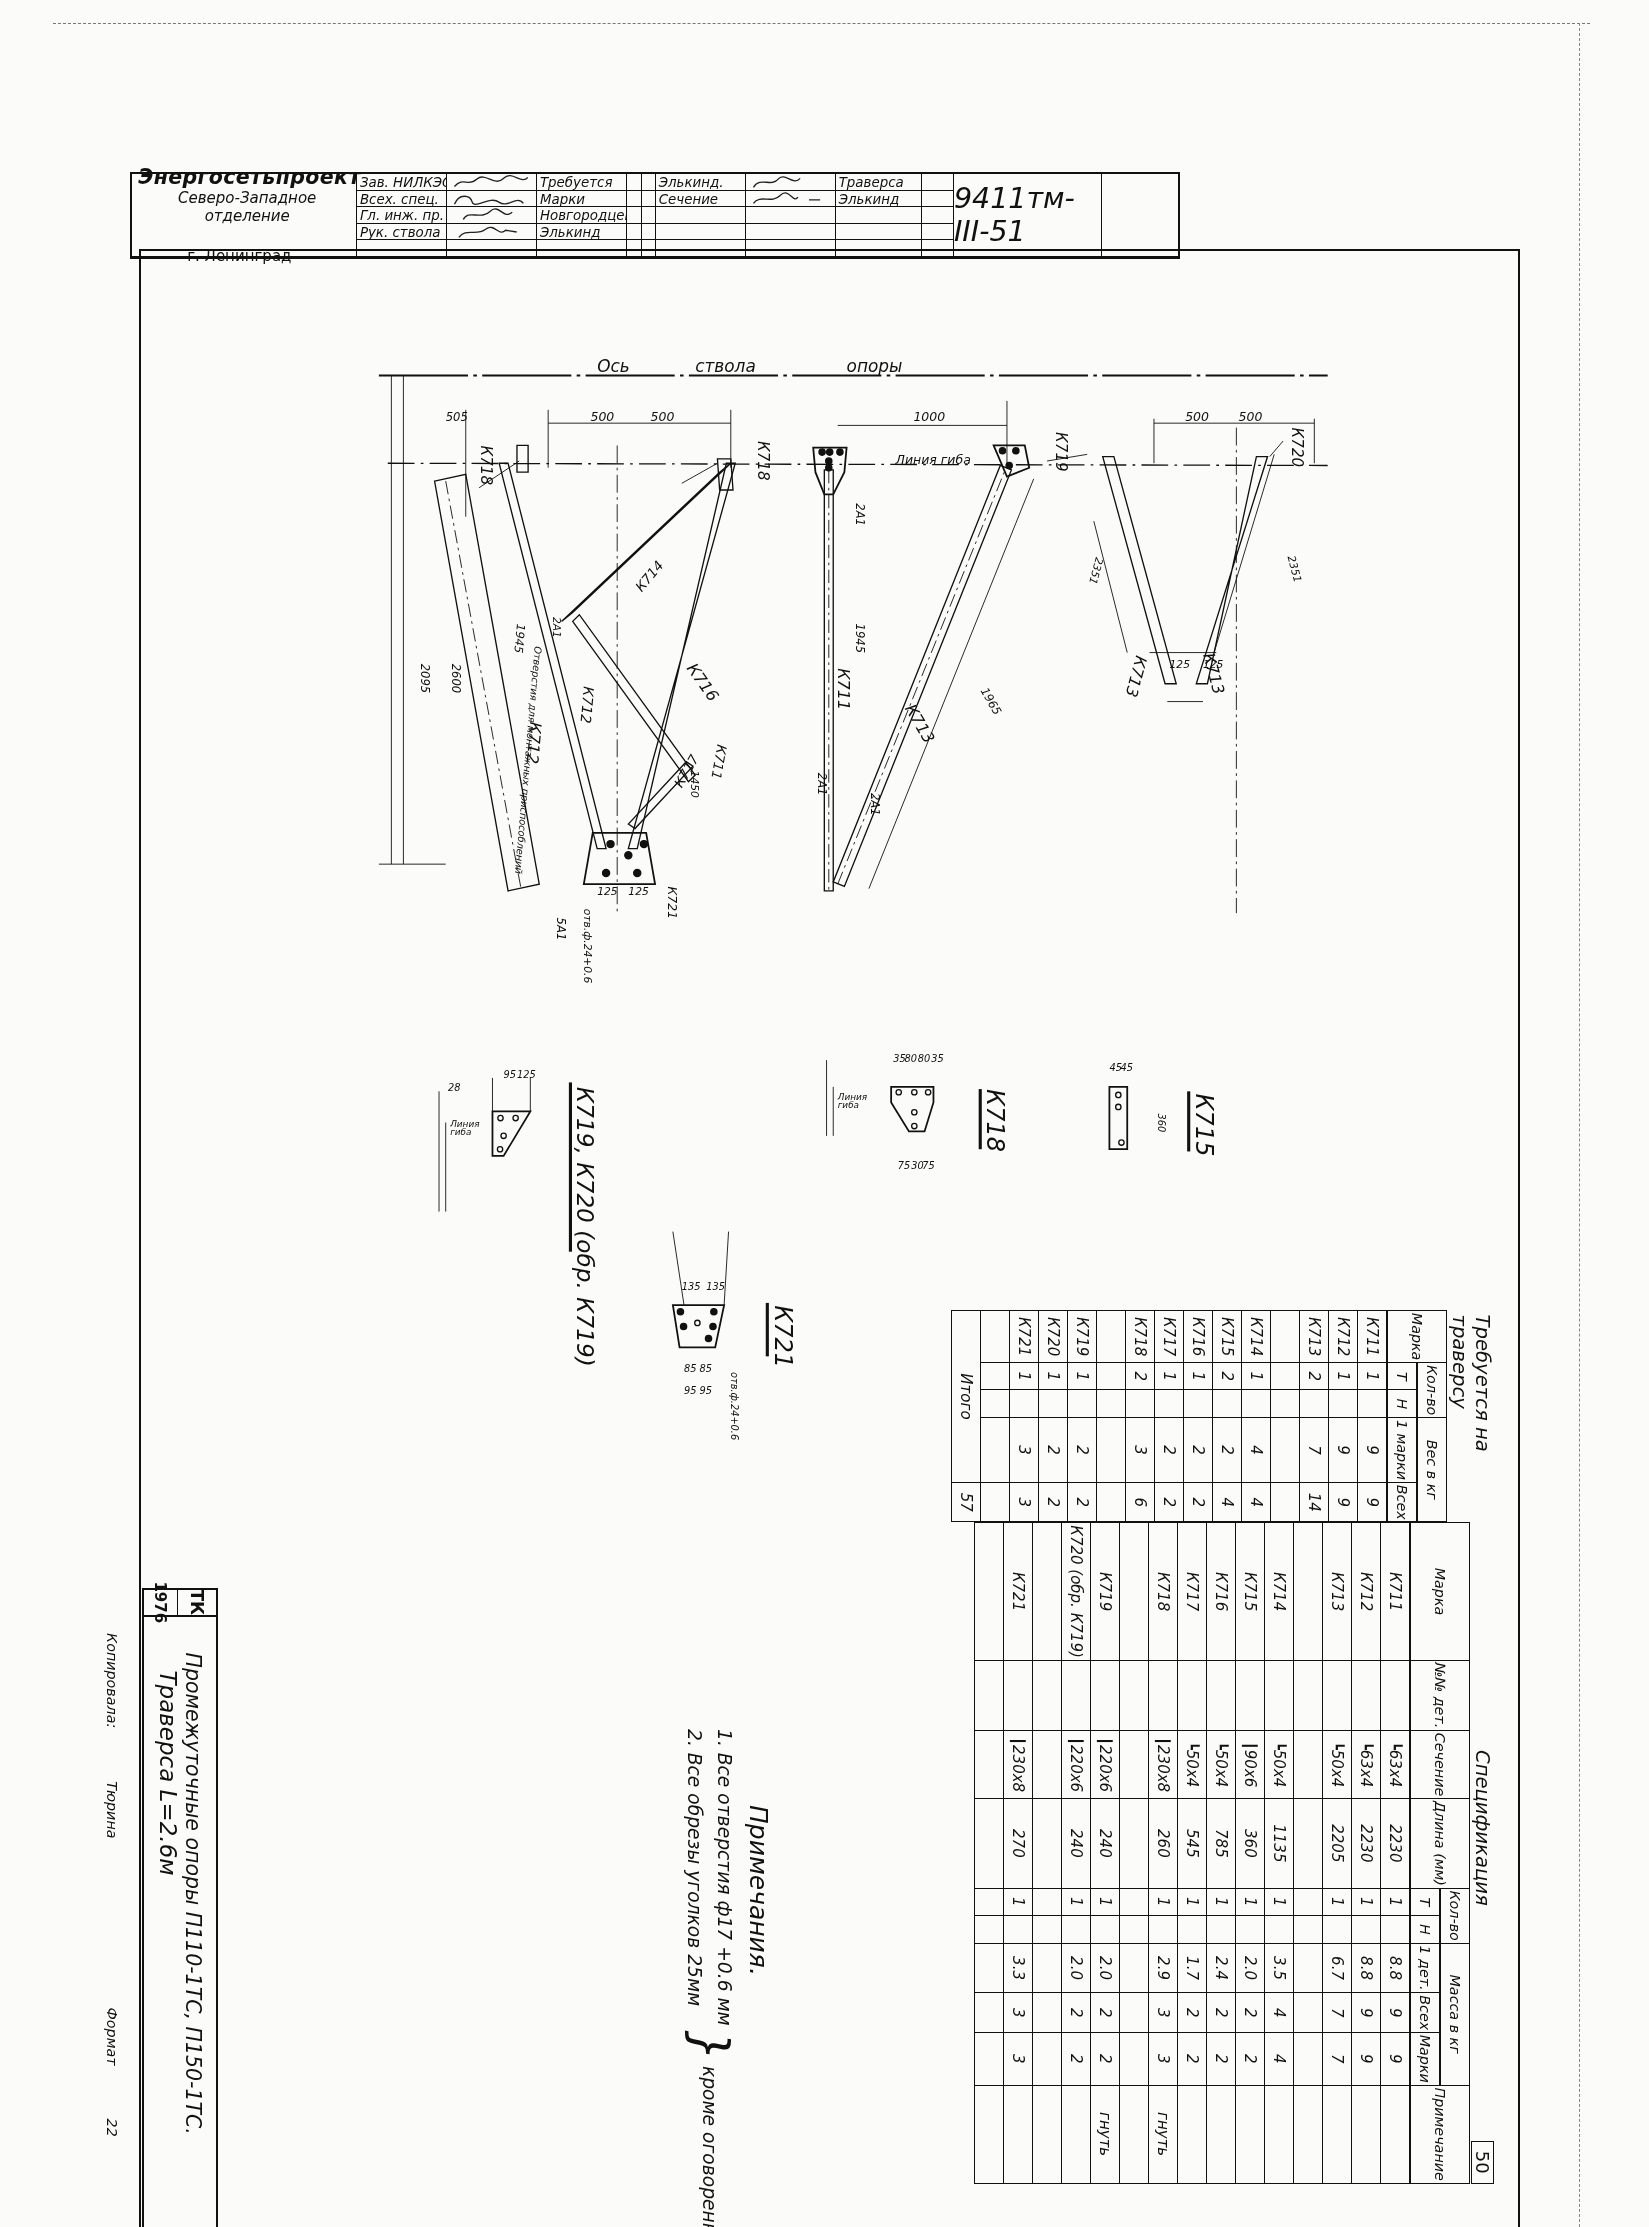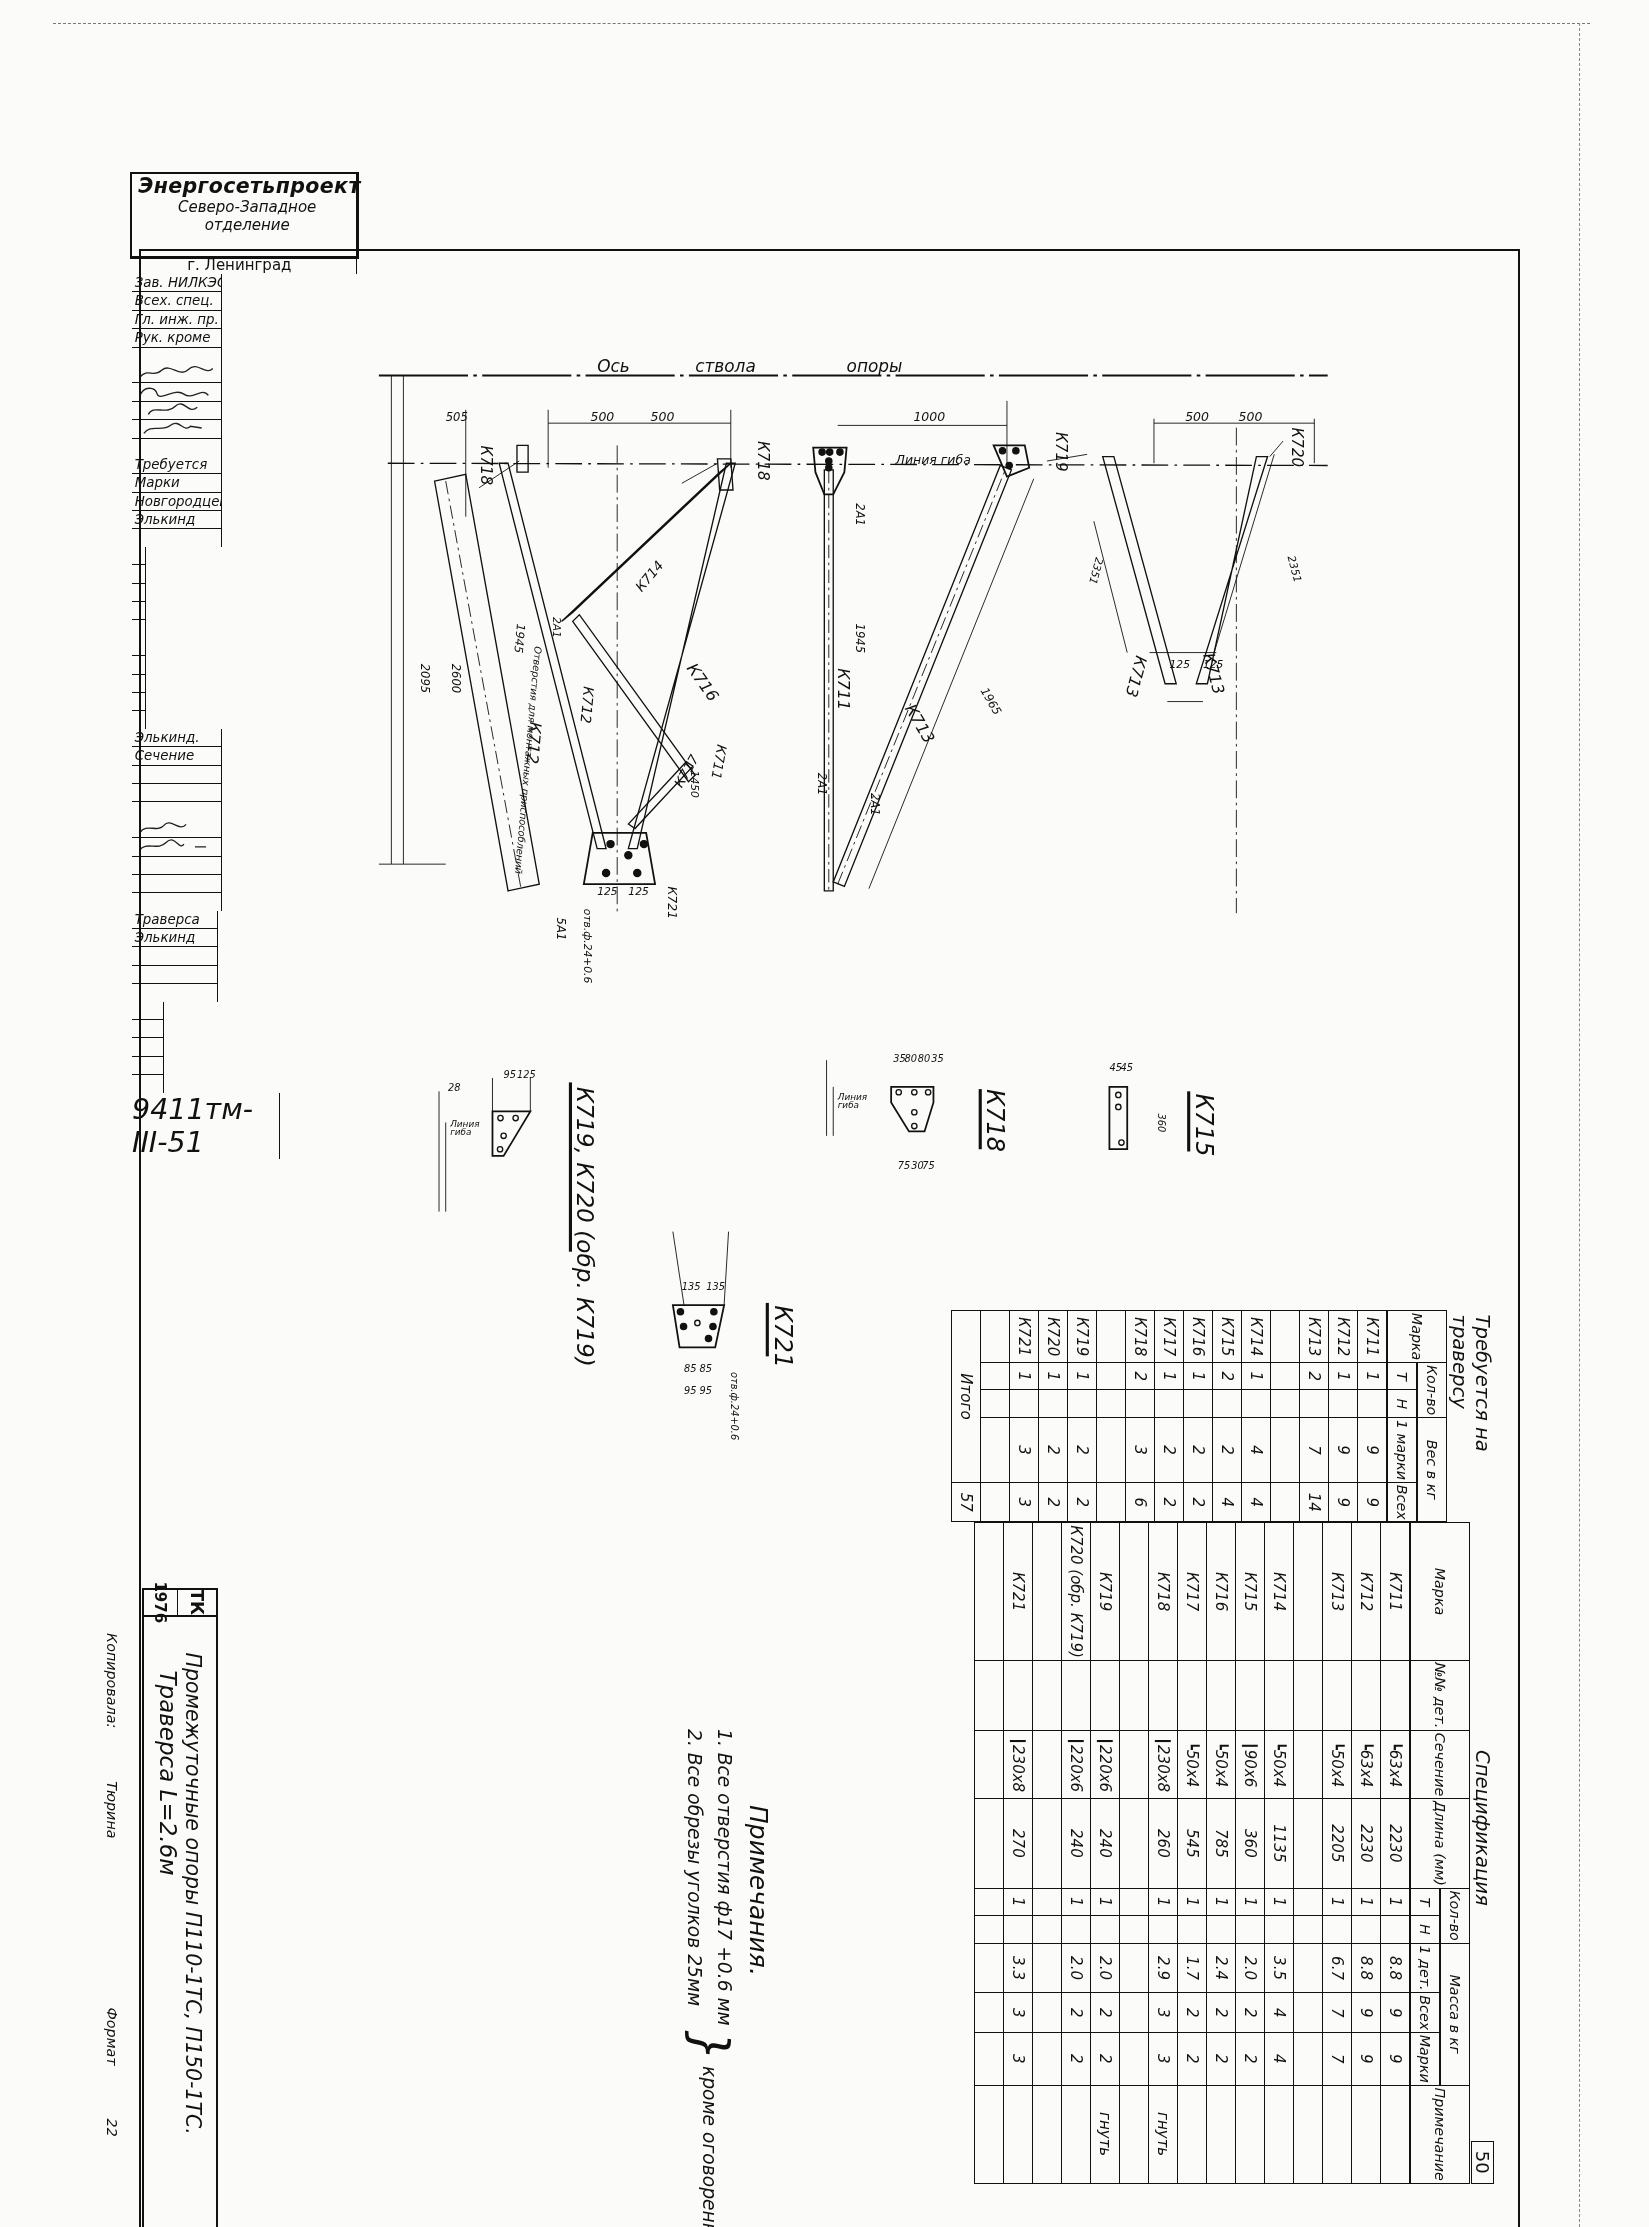--- a/index.html
+++ b/index.html
@@ -3,21 +3,21 @@
 <meta charset="utf-8">
 <style>
   html,body{margin:0;padding:0;background:#fbfbf9;}
   body{width:1650px;height:2339px;position:relative;overflow:hidden;font-family:"DejaVu Sans",sans-serif;color:#111;}
   .hand{font-family:"DejaVu Sans",sans-serif;font-style:italic;}
   .abs{position:absolute;}
   .frame{position:absolute;left:139px;top:249px;width:1381px;height:1996px;border:2.7px solid #111;box-sizing:border-box;}
   .outer-top{position:absolute;left:53px;top:23px;width:1537px;border-top:0.9px dashed #777;}
   .outer-right{position:absolute;left:1579px;top:23px;height:2294px;border-left:0.9px dashed #888;}
   
-  .tb{position:absolute;left:130px;top:172px;height:87px;border:2.2px solid #111;border-bottom:3.1px solid #111;display:flex;box-sizing:border-box;flex-direction:column;}
+  .tb{position:absolute;left:130px;top:172px;height:87px;border:2.2px solid #111;border-bottom:3.1px solid #111;display:flex;box-sizing:border-box;}
   .tb-org{width:218px;border-right:1.8px solid #111;display:flex;flex-direction:column;justify-content:center;padding-left:6.2px;}
   .tb-org .o1{font-size:20.5px;font-weight:bold;font-style:italic;letter-spacing:0.4px;}
   .tb-org .o2{font-size:15px;font-style:italic;text-align:center;}
   .tb-org .o3{font-size:15px;padding-left:49px;margin-top:22px;}
   .tb-col{display:flex;flex-direction:column;border-right:1.3px solid #111;}
   .tb-col .c{height:17.4px;border-bottom:0.9px solid #111;font-size:13.4px;font-style:italic;padding:0 2.7px;white-space:nowrap;line-height:17.4px;overflow:hidden;}
   .tb-col .c:last-child{border-bottom:none;}
   .tb-code{width:147px;border-right:1.3px solid #111;display:flex;align-items:center;justify-content:center;font-size:28.5px;font-style:italic;}
   .tb-blank{width:76px;}
   .sig{font-family:"DejaVu Serif",serif;font-style:italic;color:#222;}
@@ -40,21 +40,21 @@
 <div class="tb">
   <div class="tb-org">
     <div class="o1">Энергосетьпроект</div>
     <div class="o2">Северо-Западное отделение</div>
     <div class="o3">г. Ленинград</div>
   </div>
   <div class="tb-col" style="width:89px">
     <div class="c">Зав. НИЛКЭС</div>
     <div class="c">Всех. спец.</div>
     <div class="c">Гл. инж. пр.</div>
-    <div class="c">Рук. кроме</div>
+    <div class="c">Рук. ствола</div>
     <div class="c"></div>
   </div>
   <div class="tb-col" style="width:89px">
     <div class="c sig"><svg width="80" height="16" viewBox="0 0 180 36">
           <path d="M10 28 C30 5,40 30,60 12 S100 30,120 10 S160 25,175 8" stroke="#222" stroke-width="3" fill="none"></path>
         </svg></div>
     <div class="c sig"><svg width="80" height="16" viewBox="0 0 180 36">
           <path d="M10 30 C20 5,45 8,50 25 S90 10,110 25 S150 8,165 28" stroke="#222" stroke-width="3" fill="none"></path>
         </svg></div>
     <div class="c sig"><svg width="80" height="16" viewBox="0 0 180 36">

